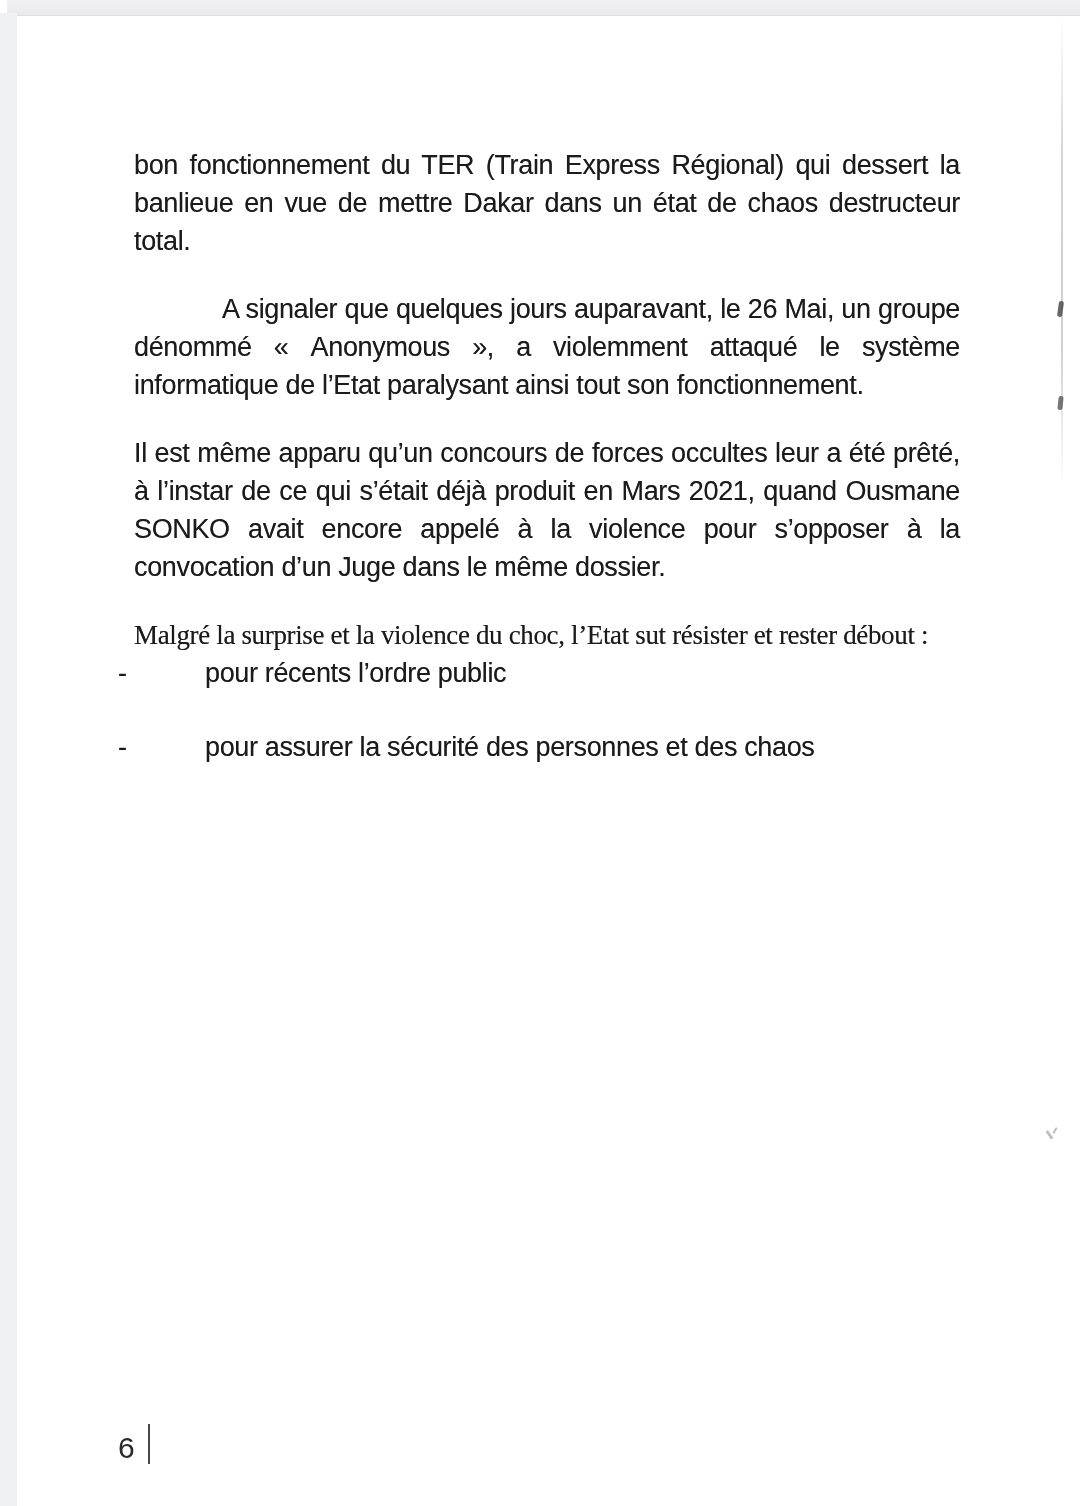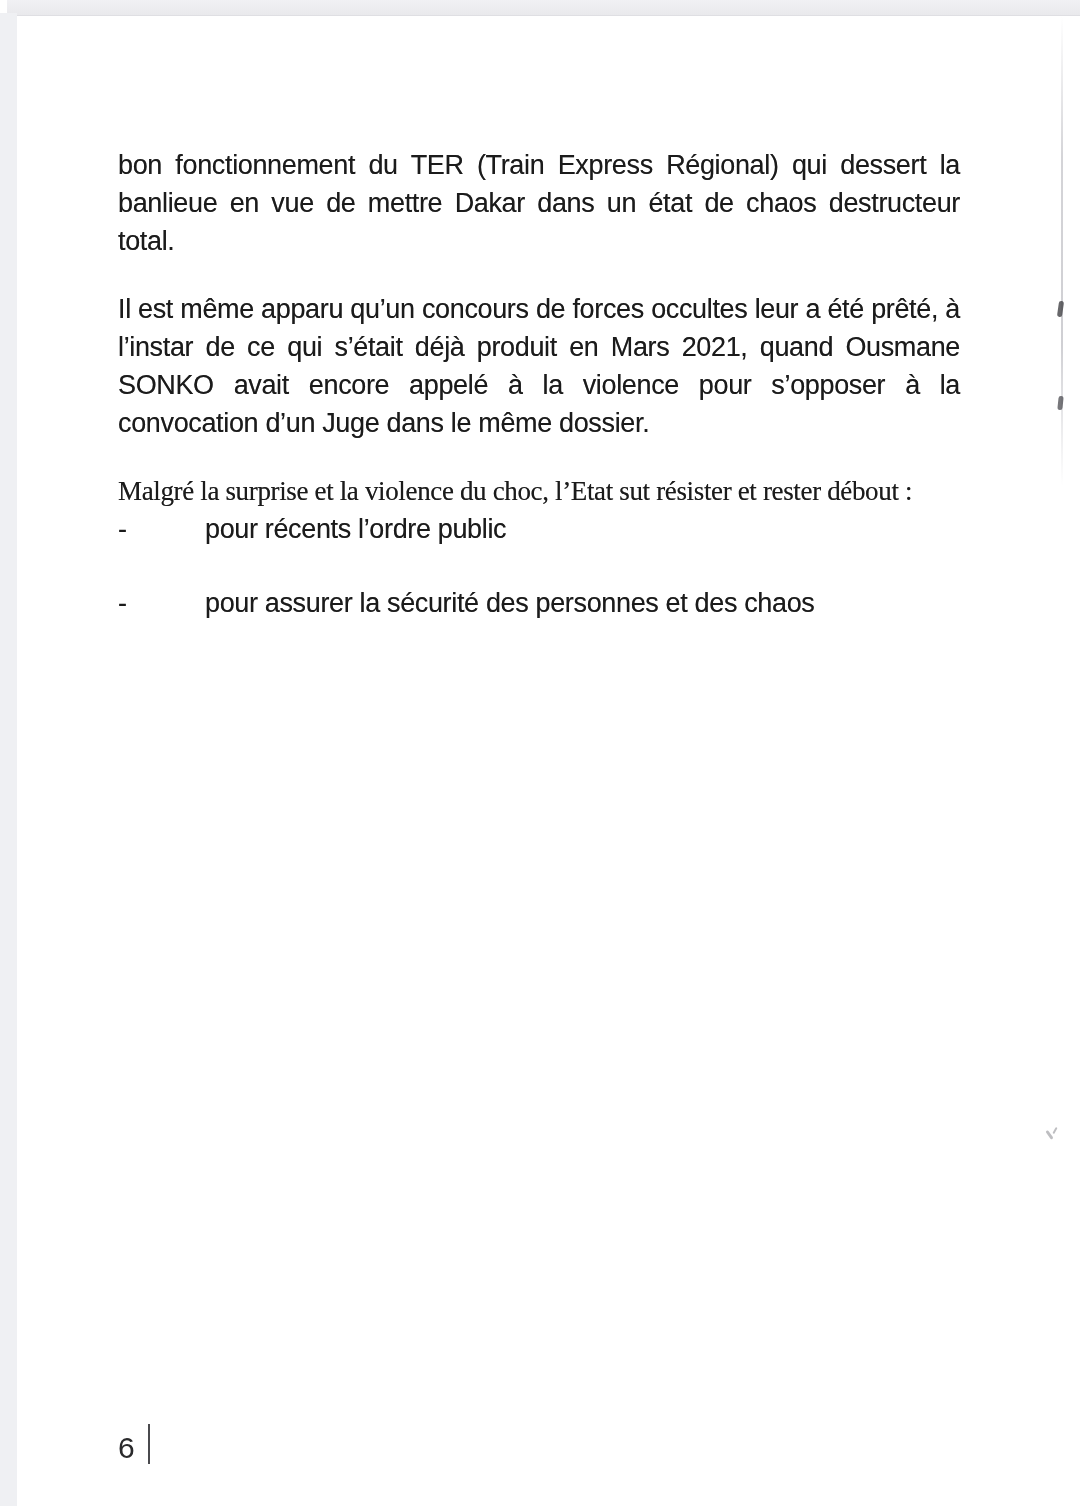--- a/index.html
+++ b/index.html
@@ -45,21 +45,21 @@
   .artifact-speck i:nth-child(2) { left: 8px; top: 1px; width: 2px; height: 7px; transform: rotate(30deg); }
 
   
   .content {
     position: absolute; left: 118px; top: 146px; width: 842px;
     color: #1b1b1b;
     font-size: 27px; line-height: 38px; letter-spacing: -0.35px;
     text-shadow: 0 0 0.5px rgba(20,20,20,.55);
   }
   .content p {
-    margin: 0 0 30px 0;
+    margin: 0 0 30px 16px;
     text-align: justify;
   }
   p.indent-first { text-indent: 88px; }
   p.no-bottom-gap { margin-bottom: 0; font-family: Liberation Serif, serif; }
   p.justify-last { text-align-last: justify; }
 
   .bullet-list { margin: 0 0 30px 0; }
   .bullet-row { display: flex; }
   .bullet-row + .bullet-row { margin-top: 36px; }
   .bullet-marker { flex: 0 0 87px; }
@@ -76,20 +76,21 @@
   }
 </style>
 </head>
 <body>
 
 <div class="edge-top"></div>
 <div class="edge-left"></div>
 
 <div class="content">
   <p>bon fonctionnement du TER (Train Express Régional) qui dessert la banlieue en vue de mettre Dakar dans un état de chaos destructeur total.</p>
+  <p class="indent-first">A signaler que quelques jours auparavant, le 26 Mai, un groupe dénommé «&nbsp;Anonymous&nbsp;», a violemment attaqué le système informatique de l’Etat paralysant ainsi tout son fonctionnement.</p>
   <p>Il est même apparu qu’un concours de forces occultes leur a été prêté, à l’instar de ce qui s’était déjà produit en Mars 2021, quand Ousmane SONKO avait encore appelé à la violence pour s’opposer à la convocation d’un Juge dans le même dossier.</p>
   <p class="no-bottom-gap">Malgré la surprise et la violence du choc, l’Etat sut résister et rester débout&nbsp;:</p>
 
   <div class="bullet-list">
     <div class="bullet-row">
       <span class="bullet-marker">-</span>
       <span>pour récents l’ordre public</span>
     </div>
     <div class="bullet-row">
       <span class="bullet-marker">-</span>

